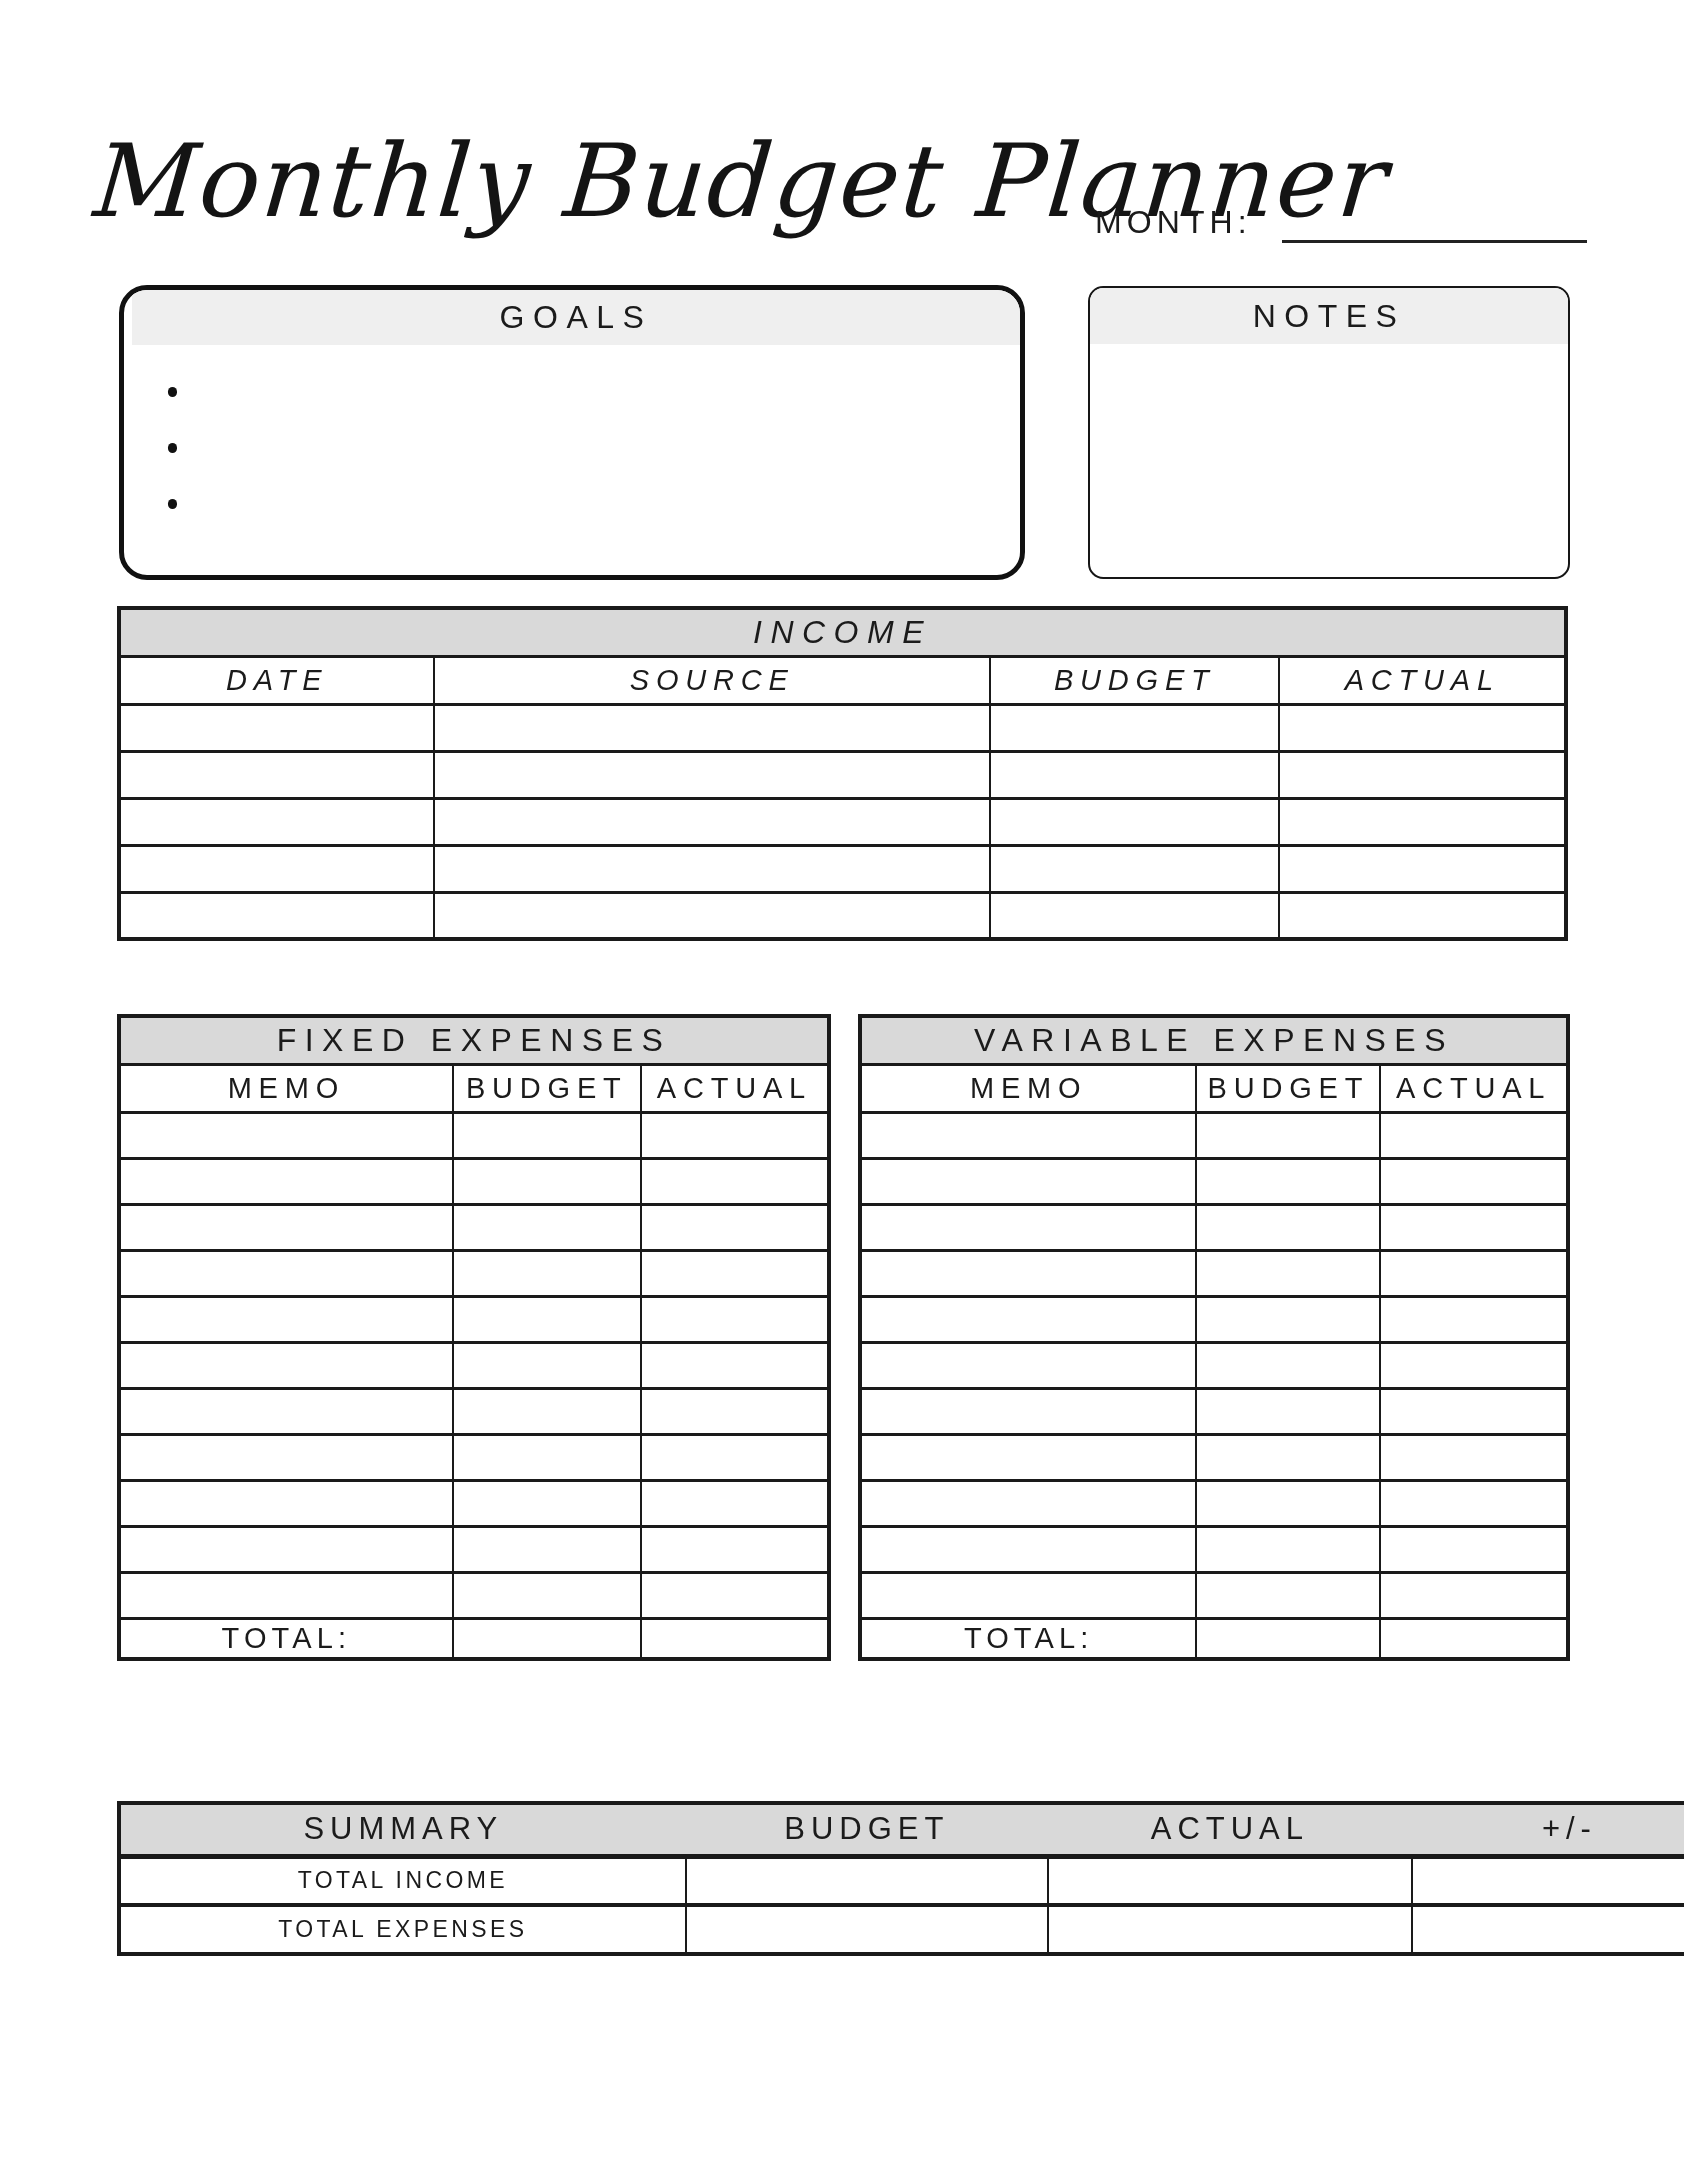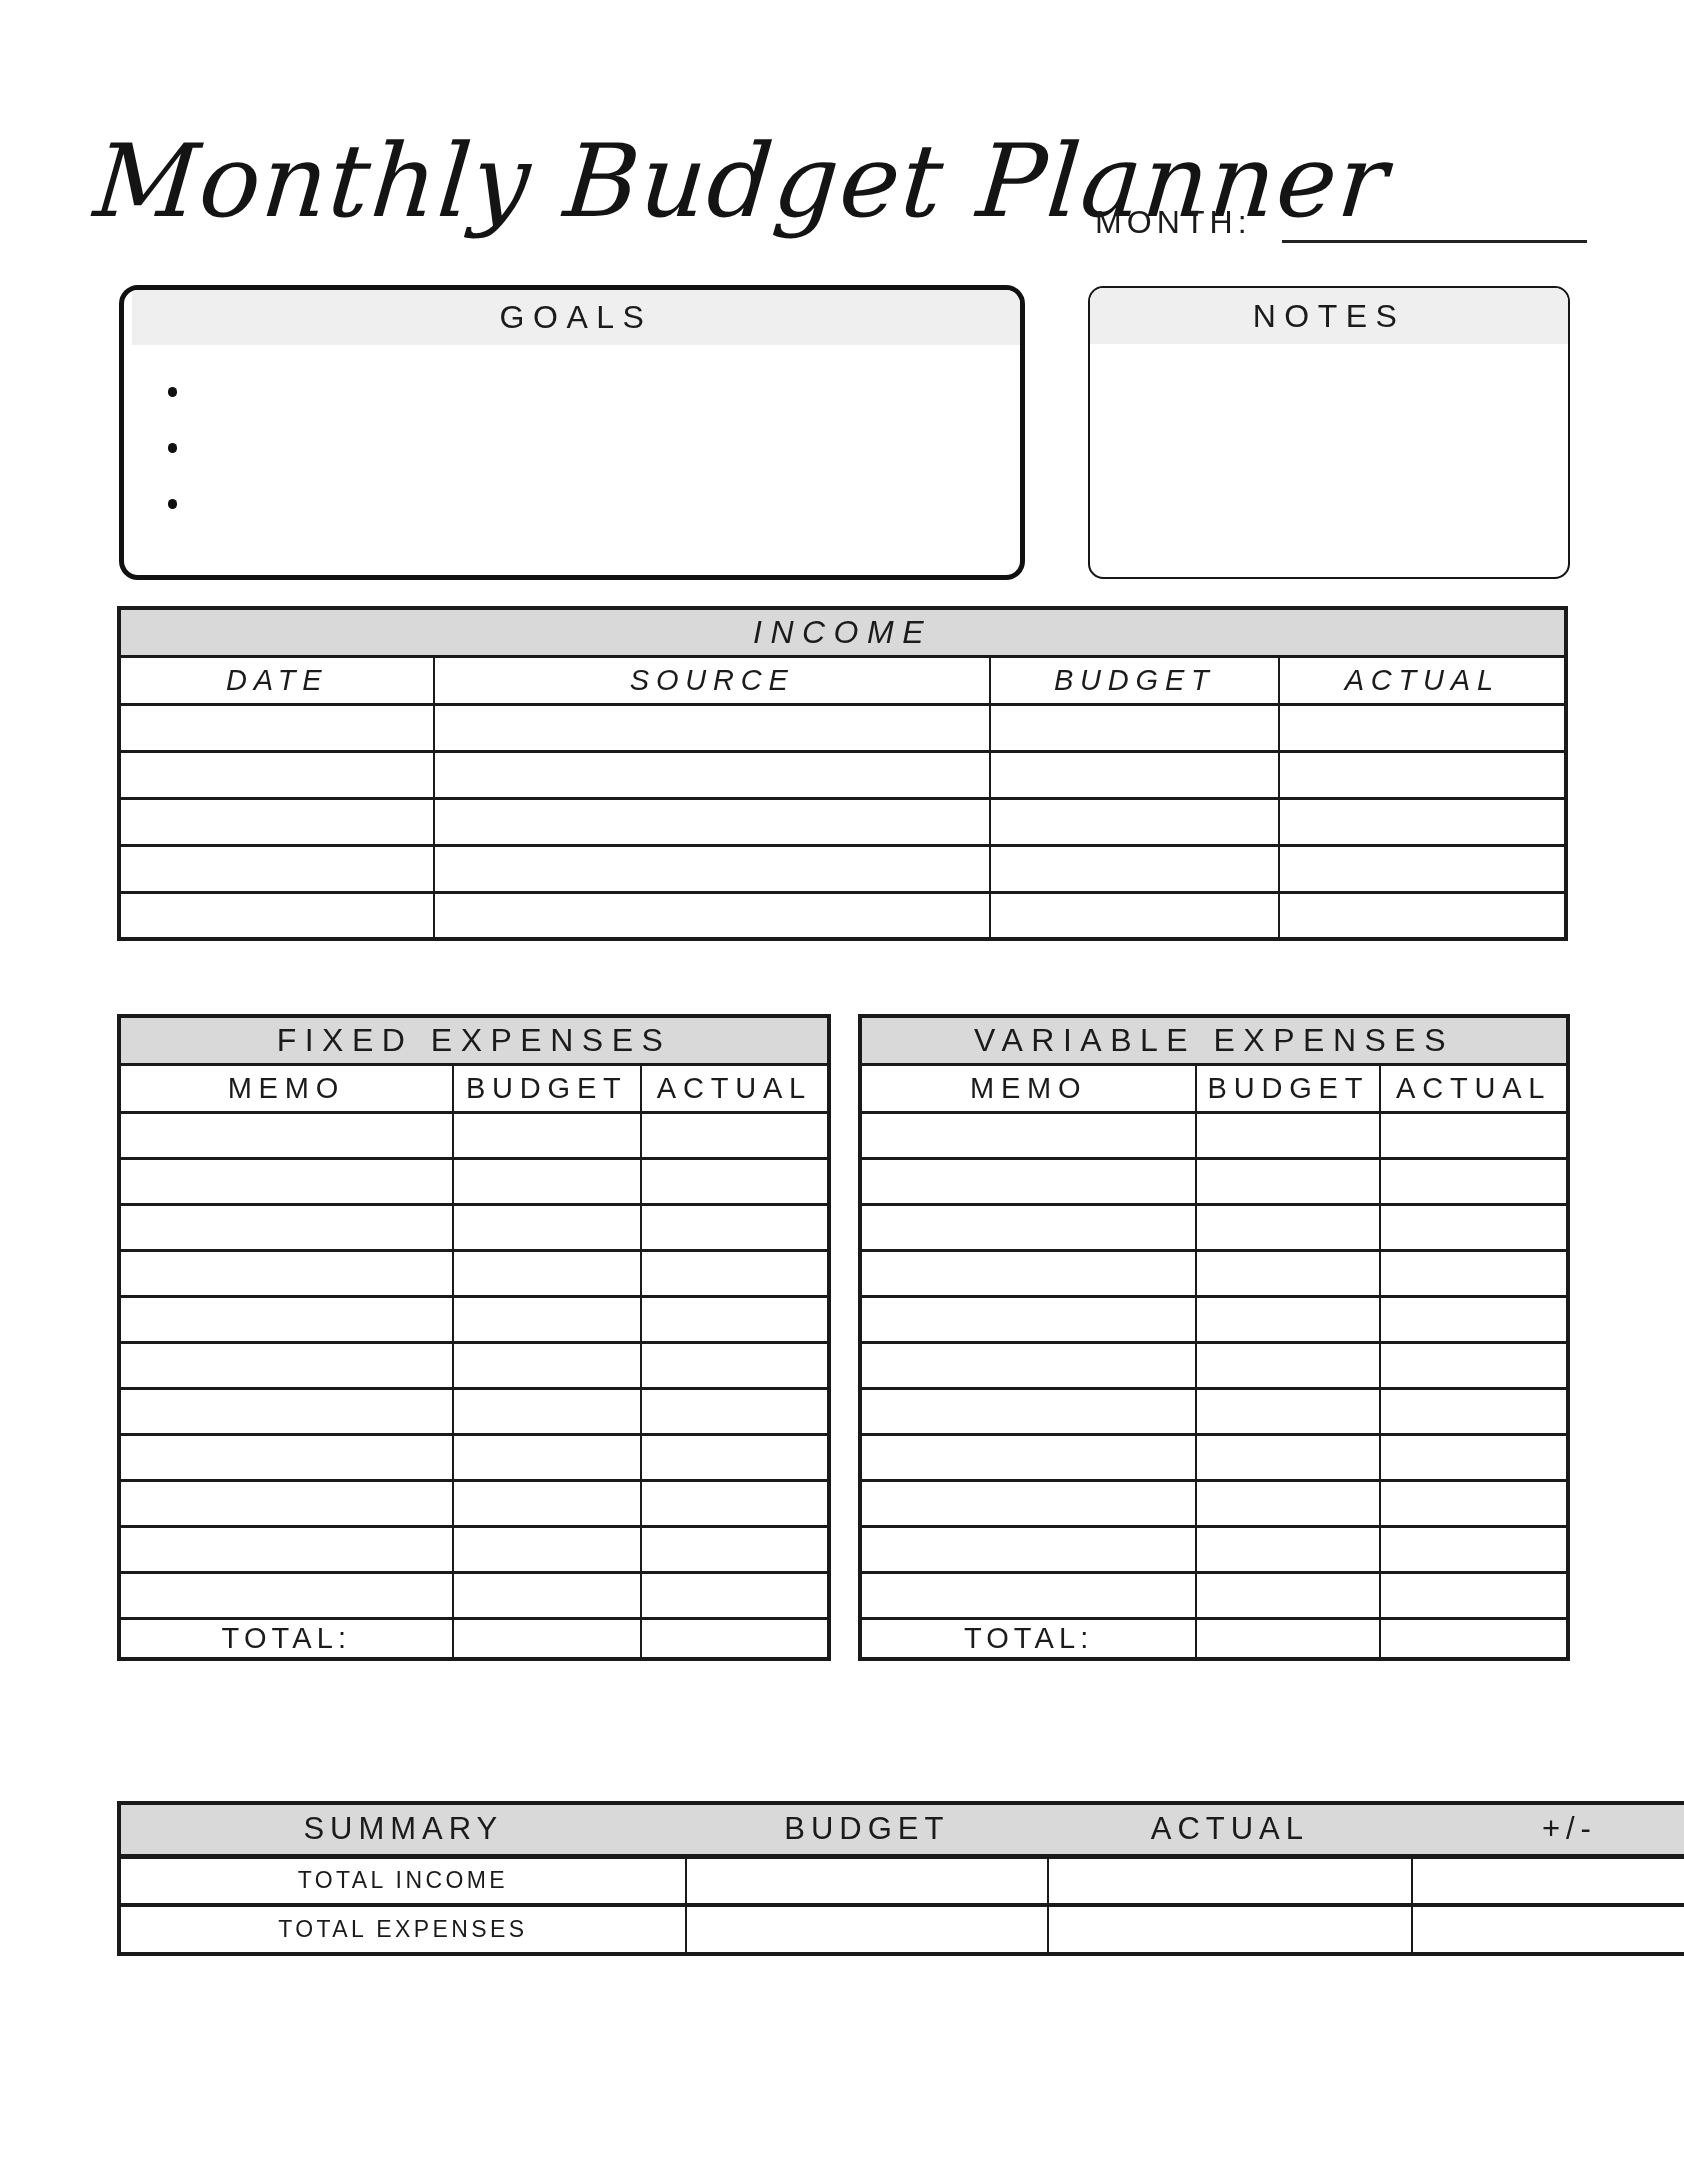--- a/index.html
+++ b/index.html
@@ -46,21 +46,21 @@
   .panel{
     position:absolute;background:#fff;overflow:hidden;
   }
   .panel-head{
     background:var(--panel-header-bg);
     display:flex;align-items:center;justify-content:center;
     font-size:32px;letter-spacing:8.5px;color:var(--ink);
   }
   .goals-panel{
     left:119px;top:285px;width:906px;height:295px;
-    border:5.1px solid #111;border-radius:19px;padding-left:8px;
+    border:5.1px solid #111;border-radius:28px;padding-left:8px;
   }
   .goals-panel .panel-head{height:55px;}
   .notes-panel{
     left:1088px;top:286px;width:482px;height:293px;
     border:2.6px solid #161616;border-radius:15.3px;
   }
   .notes-panel .panel-head{height:56px;}
   .goal-list{
     list-style:none;margin:19px 0 0 36px;padding:0;
   }

